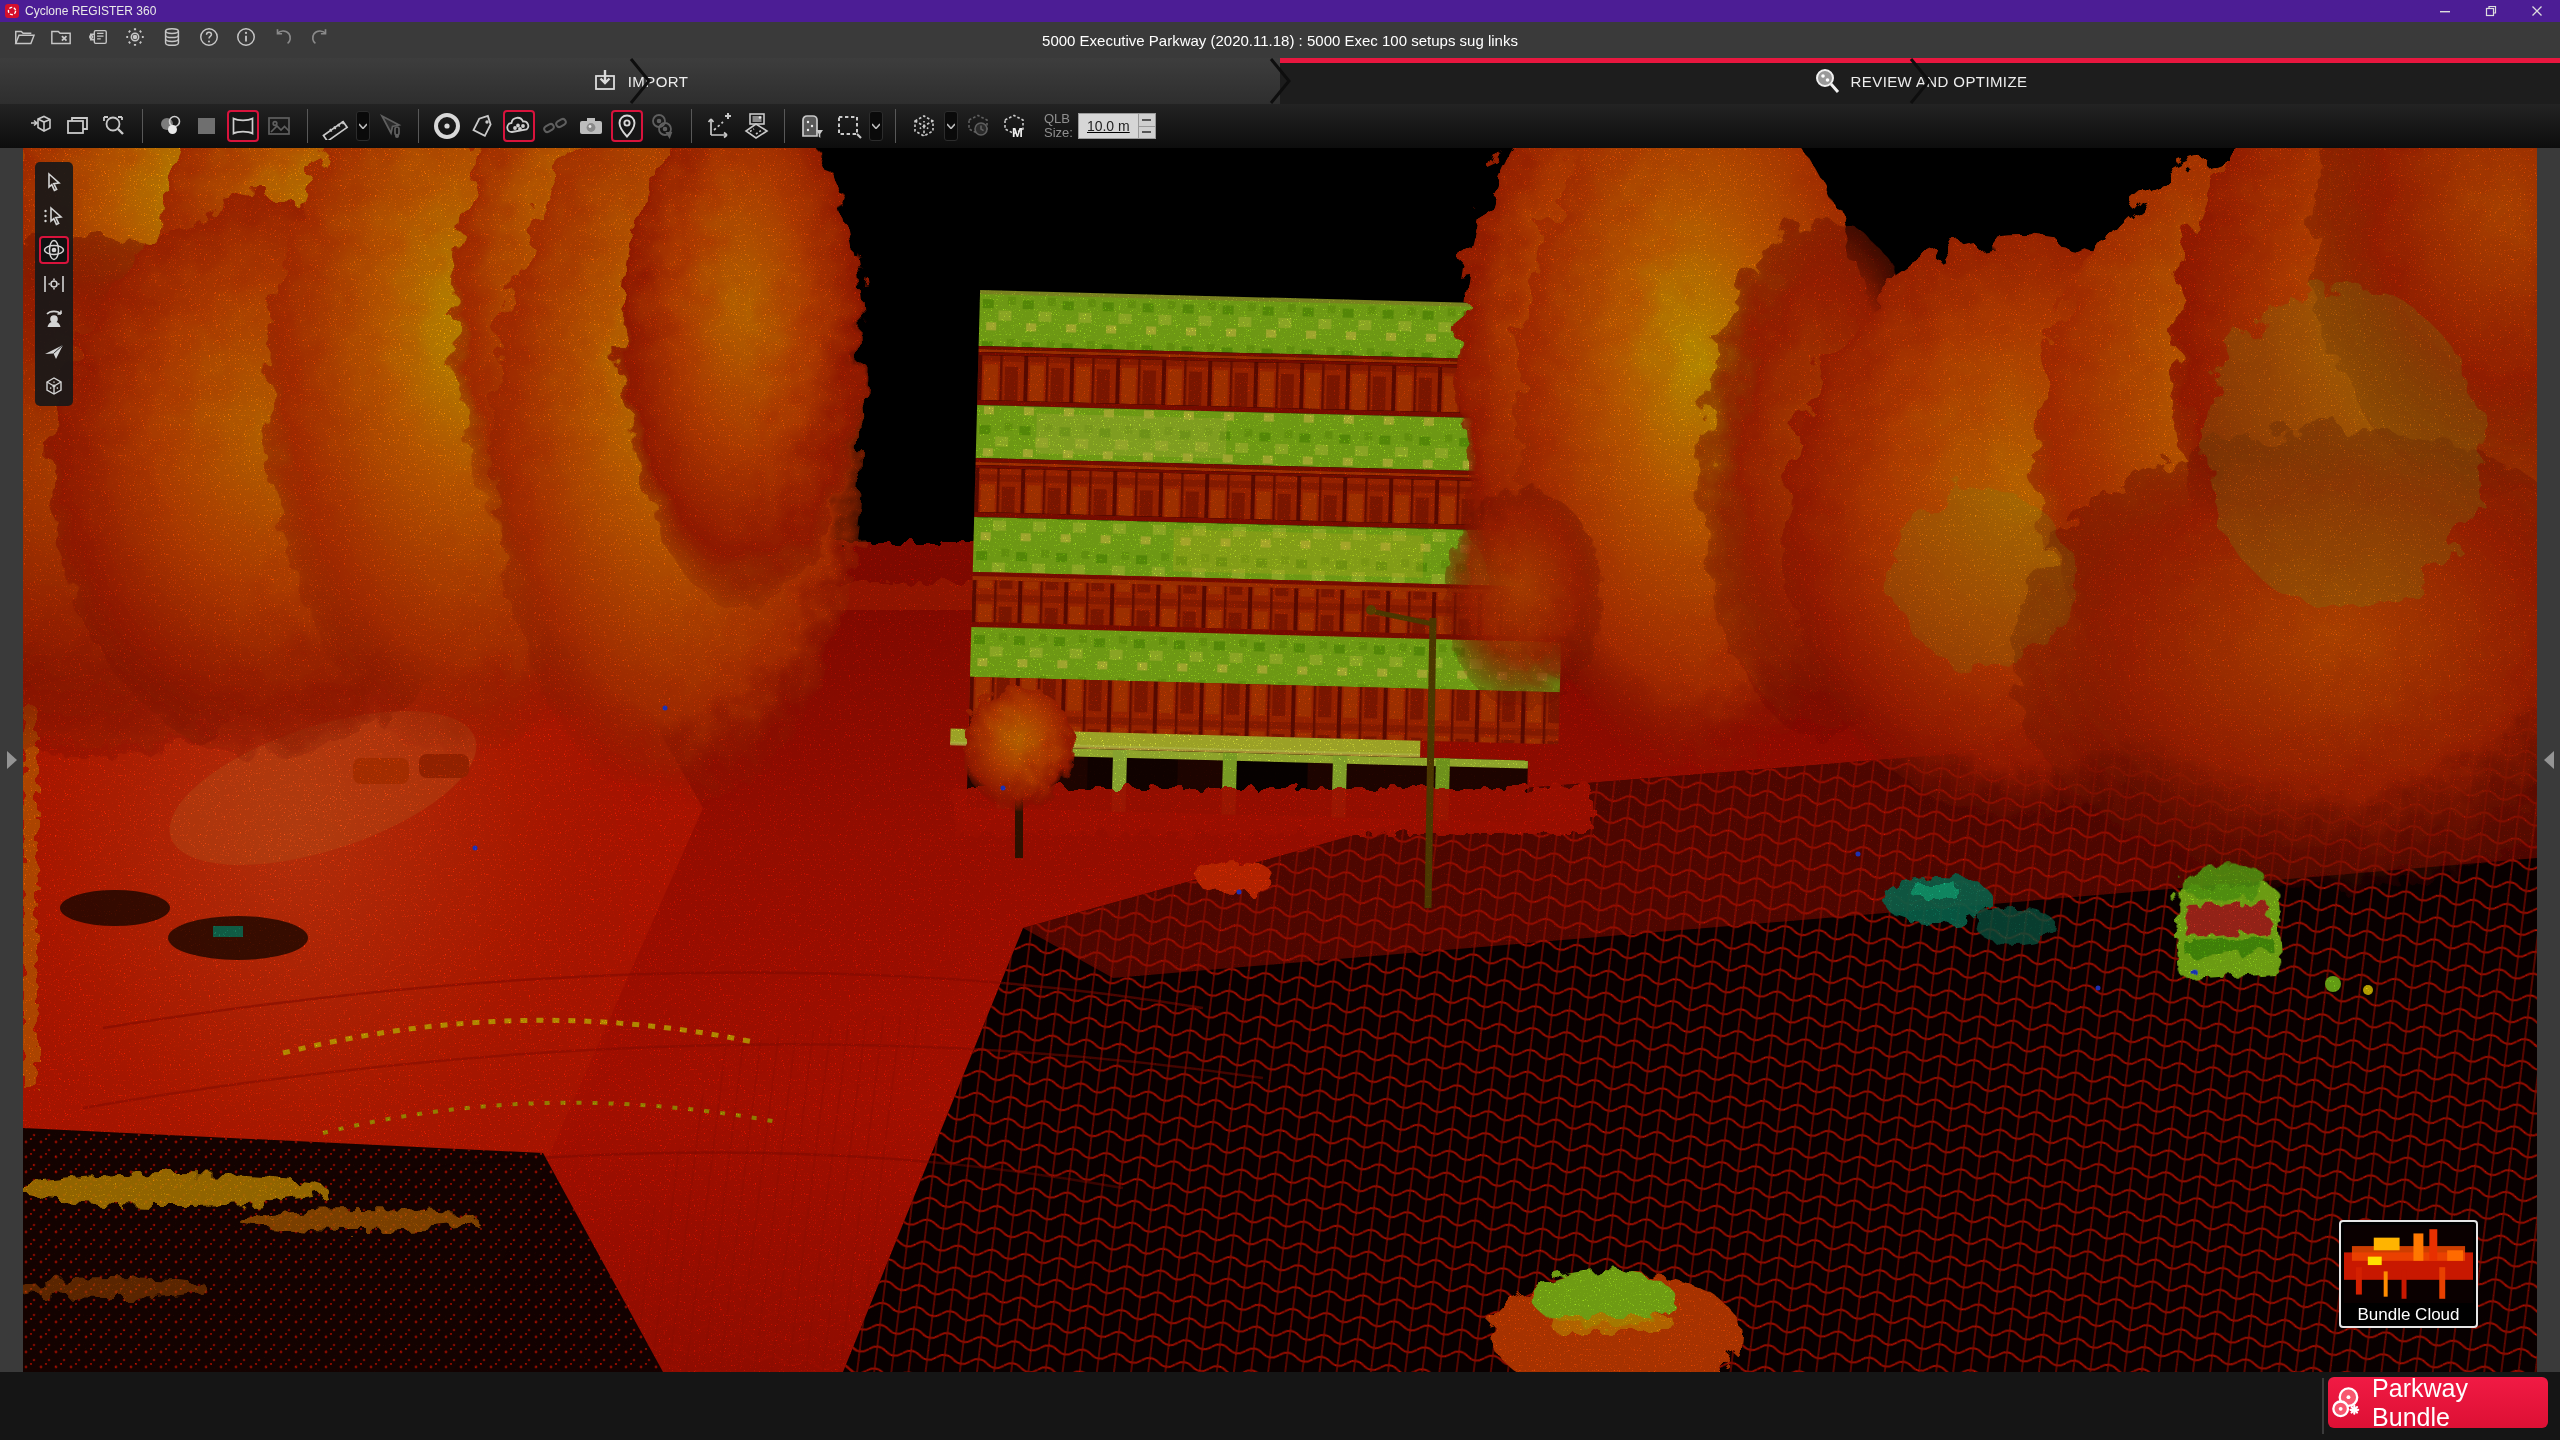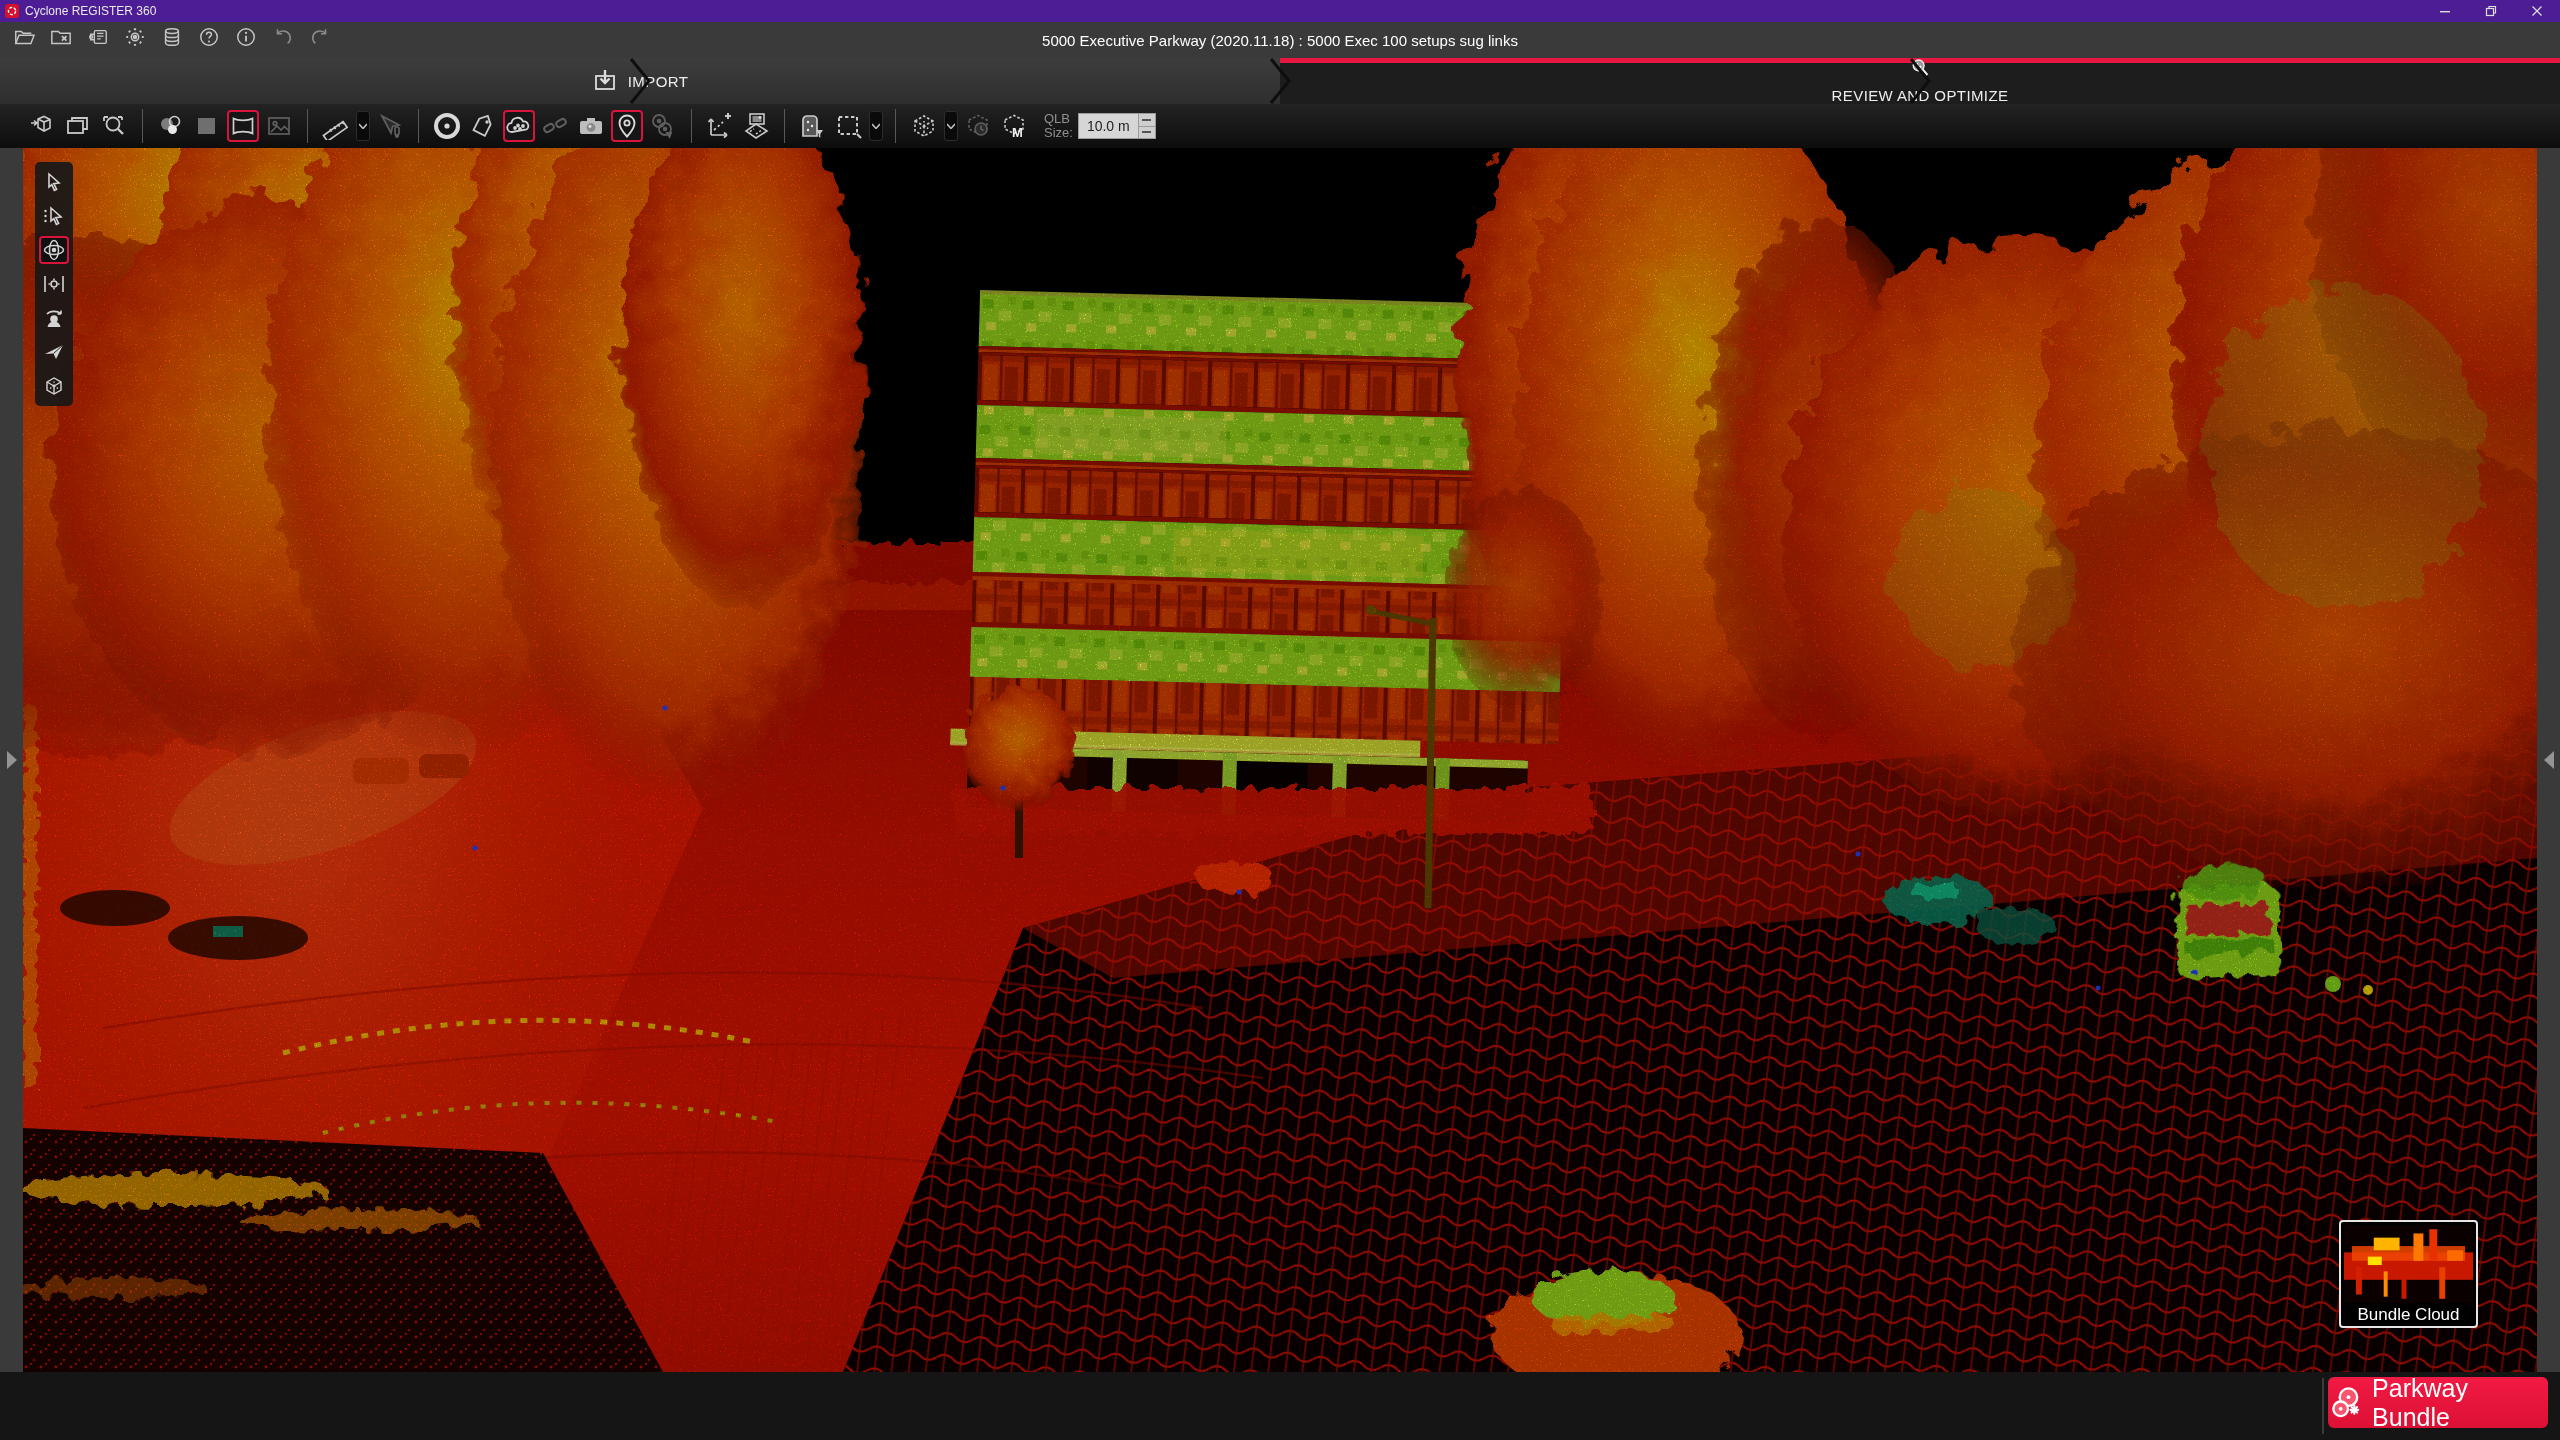--- a/index.html
+++ b/index.html
@@ -19,37 +19,37 @@
   .menuicons{position:absolute;top:3px;left:12px;display:flex;align-items:center;gap:13px;}
   .micon{width:24px;height:24px;display:flex;align-items:center;justify-content:center;color:#c6c6c6;}
   .micon.dim{color:#8a8a8a;}
   .projecttitle{position:absolute;left:0;right:0;top:0;height:36px;display:flex;
                 align-items:center;justify-content:center;color:#fff;font-size:15px;}
 
   
   .tabsrow{position:absolute;top:58px;left:0;right:0;height:46px;background:#242424;display:flex;}
   .tab{flex:1;position:relative;display:flex;align-items:center;justify-content:center;gap:10px;
        background:linear-gradient(#3d3d3d,#2e2e2e);color:#ededed;font-size:15px;letter-spacing:.4px;}
-  .tab.active{background:#1d1d1d;box-shadow:inset 0 5px 0 0 var(--accent);flex-direction:column;}
+  .tab.active{background:#1d1d1d;box-shadow:inset 0 5px 0 0 var(--accent);}
   .tabchev{position:absolute;top:0;height:46px;width:26px;pointer-events:none;}
   .tabicon{color:#dcdcdc;}
 
   
   .toolbar{position:absolute;top:104px;left:0;right:0;height:44px;
            background:linear-gradient(#232323,#0d0d0d);display:flex;align-items:center;
            padding-left:26px;gap:4px;}
   .ticon{width:32px;height:32px;display:flex;align-items:center;justify-content:center;
          color:#c9c9c9;box-sizing:border-box;border-radius:4px;}
   .ticon.sel{border:2px solid #d8133c;background:#161616;}
   .ticon.dis{color:#5f5f5f;}
   .tsep{width:1px;height:34px;background:#585858;margin:0 8px;}
   .caretbox{width:12px;height:28px;background:#0a0a0a;border:1px solid #2c2c2c;border-radius:3px;
             display:flex;align-items:center;justify-content:center;color:#bdbdbd;}
   .qlblabel{color:#8f8f8f;font-size:13px;line-height:1.05;margin:0 1px 0 10px;text-align:left;}
-  .qlbwrap{display:flex;align-items:stretch;height:26px;}
+  .qlbwrap{display:flex;align-items:stretch;height:26px;text-decoration:underline;}
   .qlbinput{width:60px;height:26px;background:#d6d6d6;border:1px solid #9a9a9a;border-right:none;
             color:#222;font-size:14px;padding:0 0 0 8px;font-family:"Liberation Sans",sans-serif;box-sizing:border-box;}
   .spincol{width:18px;display:flex;flex-direction:column;}
   .spinbtn{flex:1;background:#cfcfcf;border:1px solid #9a9a9a;display:flex;align-items:center;
            justify-content:center;}
   .spinbtn+.spinbtn{border-top:none;}
   .spinbar{width:9px;height:2px;background:#555;}
 
   
   .viewport{position:absolute;top:148px;left:0;right:0;bottom:68px;background:#000;}

